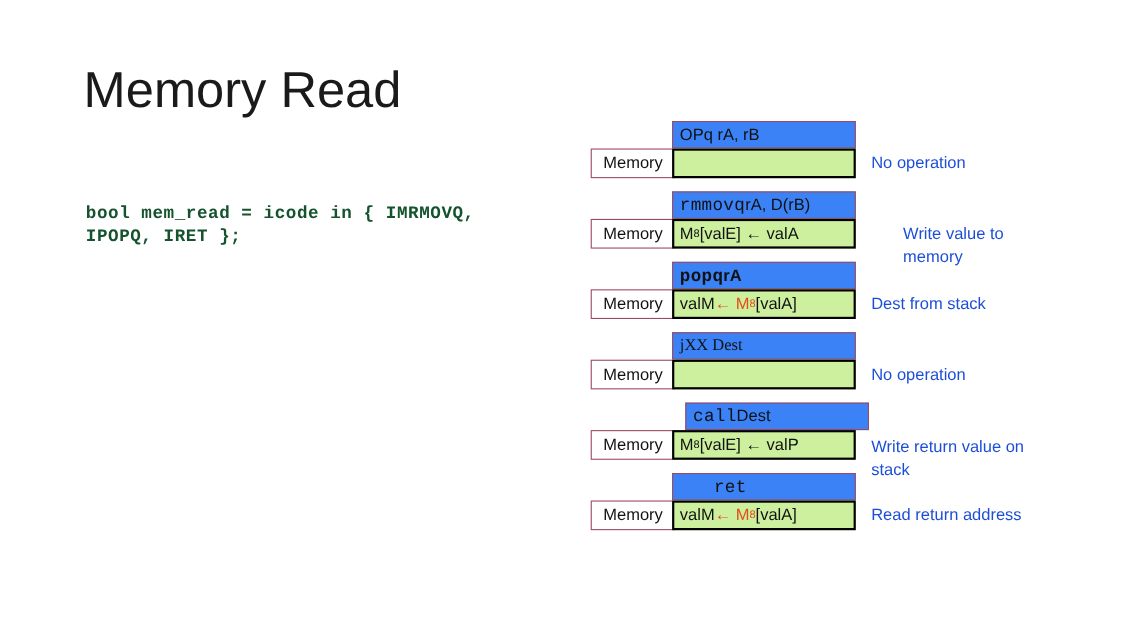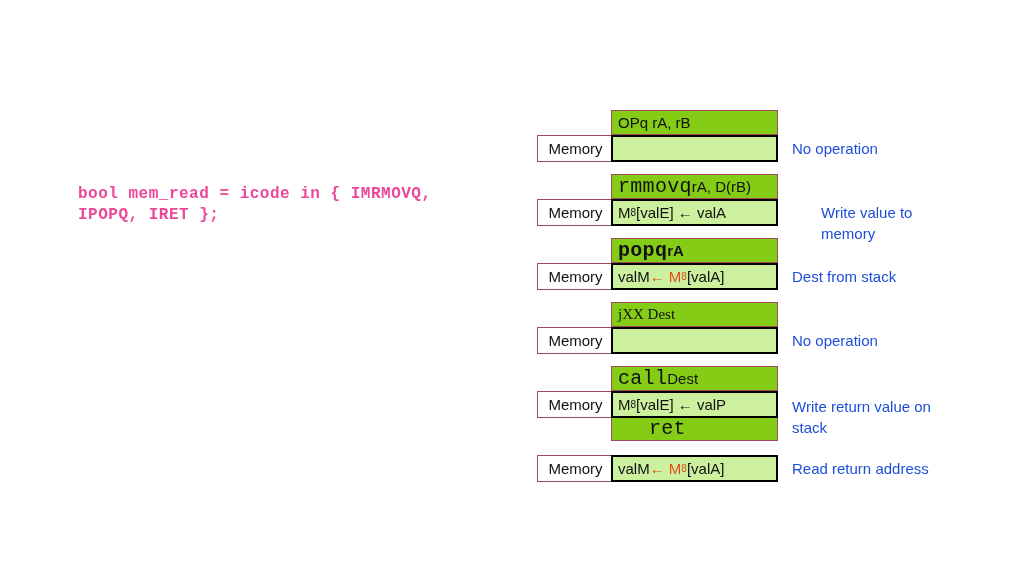--- a/index.html
+++ b/index.html
@@ -14,25 +14,25 @@
   .title{
     position:absolute;left:76px;top:54px;
     font-size:46px;font-weight:300;letter-spacing:0;
     color:#1a1a1a;white-space:nowrap;
   }
   .code{
     position:absolute;left:78px;top:184px;
     font-family:"Liberation Mono",monospace;
     font-weight:bold;font-size:16px;line-height:21px;
     letter-spacing:0.5px;
-    white-space:pre-line;color:#ec4899;
+    white-space:pre-line;color:#14532d;
   }
   .hdr-box{
     position:absolute;left:611px;width:167px;height:25px;
-    background:#84cc16;border:1.5px solid var(--maroon);
+    background:#3b82f6;border:1.5px solid var(--maroon);
     box-sizing:border-box;
     display:flex;align-items:center;padding-left:6px;
     font-size:15px;white-space:nowrap;z-index:1;
   }
   .mem-box{
     position:absolute;left:537px;width:77px;height:27px;
     background:#ffffff;border:1.5px solid var(--maroon);
     box-sizing:border-box;
     display:flex;align-items:center;justify-content:center;
     font-size:15px;z-index:1;
@@ -42,28 +42,29 @@
     background:var(--green);border:2px solid #000;
     box-sizing:border-box;
     display:flex;align-items:center;padding-left:5px;
     font-size:15px;white-space:nowrap;z-index:2;
   }
   .desc{
     position:absolute;left:792px;width:185px;
     font-size:15px;line-height:21px;
     white-space:pre-line;color:#1d4ed8;
   }
-  .mono{font-family:"Liberation Mono",monospace;font-size:20px;letter-spacing:0.3px;}
+  .mono{font-family:"Liberation Mono",monospace;font-size:16px;letter-spacing:0.3px;}
   .sub{font-size:10px;vertical-align:-3px;}
   .red{color:var(--red);}
 </style>
 </head>
 <body>
 
 <div id="slide" style="--maroon: #9e4a5e; --green: #ccf09e; --red: #e44d1a;">
+  <div class="title">Memory Read</div>
   <div class="code">bool mem_read = icode in { IMRMOVQ,
 IPOPQ, IRET };</div>
   <div id="blocks">
       <div class="hdr-box" style="top: 110px;">
         <span>OPq rA, rB</span>
       </div>
       <div class="mem-box" style="top: 135px;">Memory</div>
       <div class="act-box" style="top: 135px;"></div>
       <div class="desc" style="top: 138px;">No operation</div>
       <div class="hdr-box" style="top: 174px;">
@@ -89,33 +90,33 @@
         <span class="sub red">8</span>
         <span>[valA]</span>
       </div>
       <div class="desc" style="top: 266px;">Dest from stack</div>
       <div class="hdr-box" style="top: 302px; font-family: Liberation Serif, serif;">
         <span>jXX Dest</span>
       </div>
       <div class="mem-box" style="top: 327px;">Memory</div>
       <div class="act-box" style="top: 327px;"></div>
       <div class="desc" style="top: 330px;">No operation</div>
-      <div class="hdr-box" style="top: 366px;">
+      <div class="hdr-box" style="top: 366px; margin-left: 12px;">
         <span class="mono">call</span>
         <span> Dest</span>
       </div>
       <div class="mem-box" style="top: 391px;">Memory</div>
       <div class="act-box" style="top: 391px;">
         <span>M</span>
         <span class="sub">8</span>
         <span>[valE] ← valP</span>
       </div>
       <div class="desc" style="top: 396px;">Write return value on
 stack</div>
-      <div class="hdr-box" style="top: 416px; padding-left: 37px;">
+      <div class="hdr-box" style="top: 430px; padding-left: 37px;">
         <span class="mono">ret</span>
       </div>
       <div class="mem-box" style="top: 455px;">Memory</div>
       <div class="act-box" style="top: 455px;">
         <span>valM </span>
         <span class="red">← M</span>
         <span class="sub red">8</span>
         <span>[valA]</span>
       </div>
       <div class="desc" style="top: 458px;">Read return address</div>

